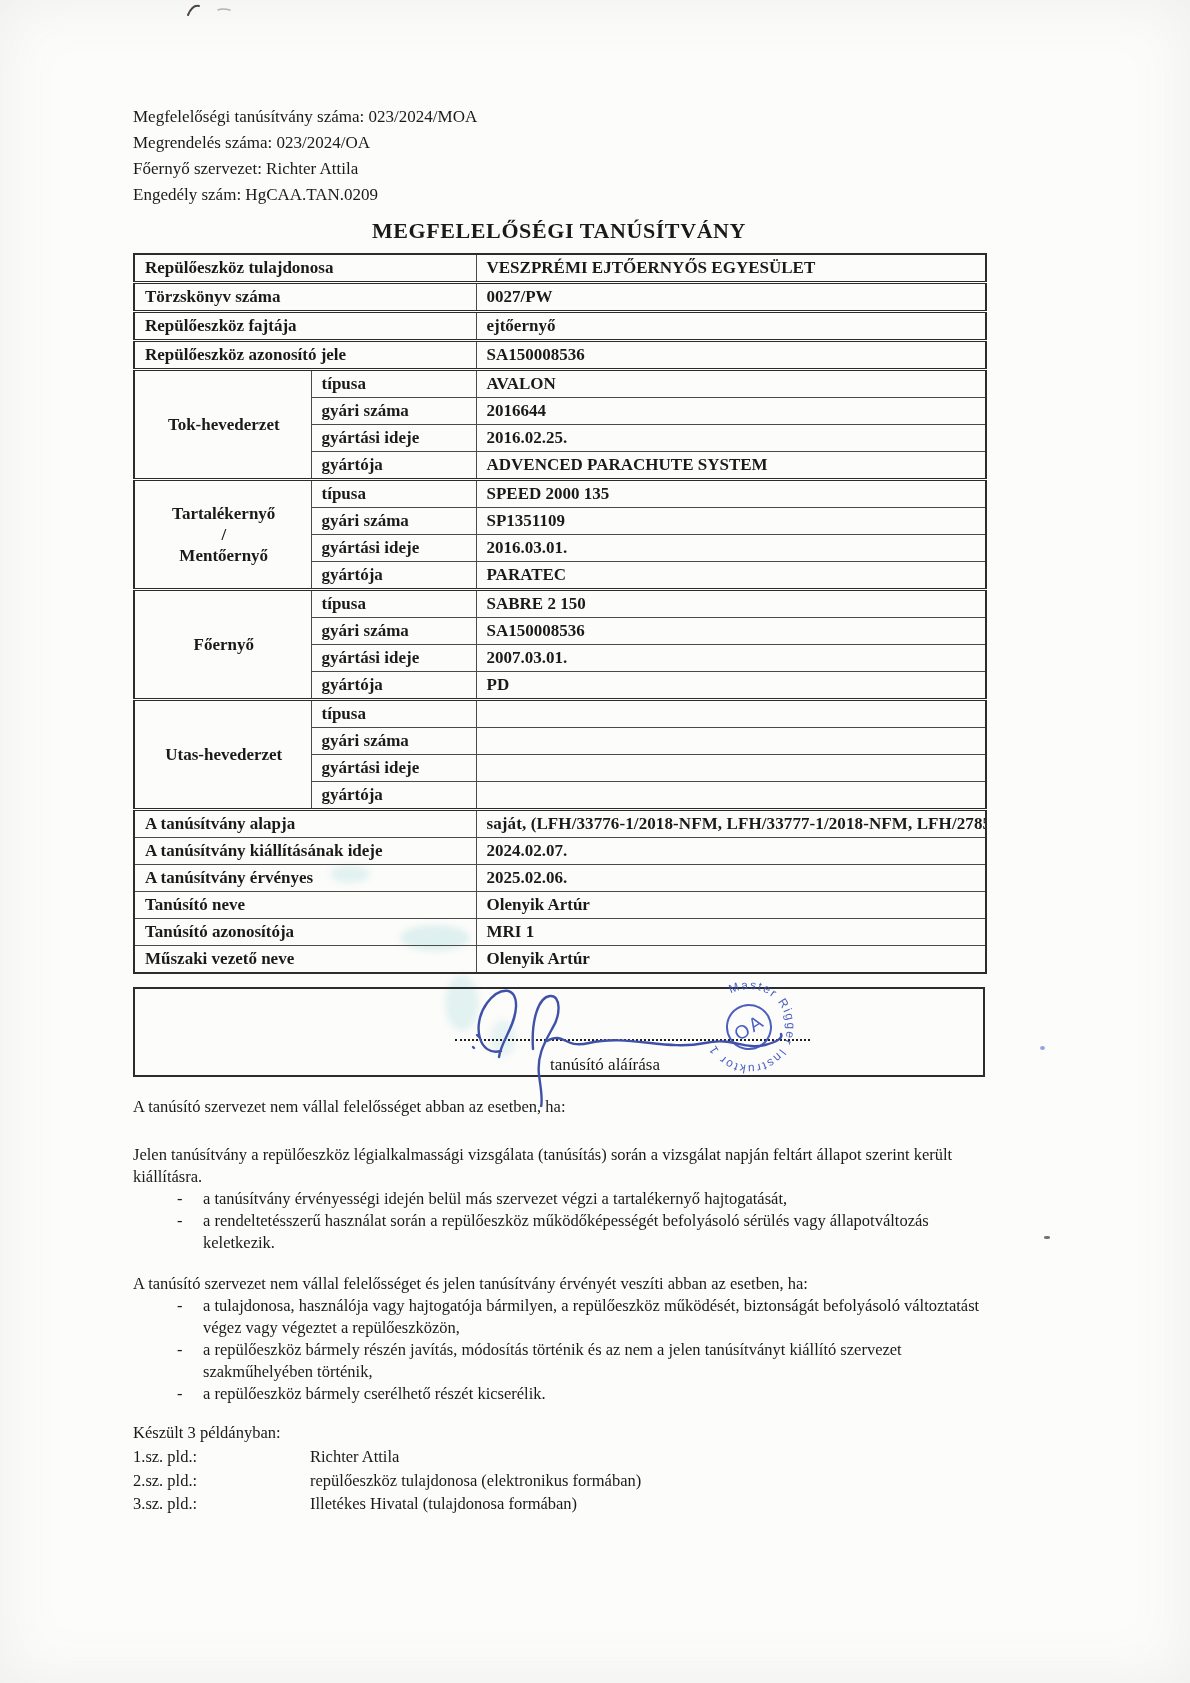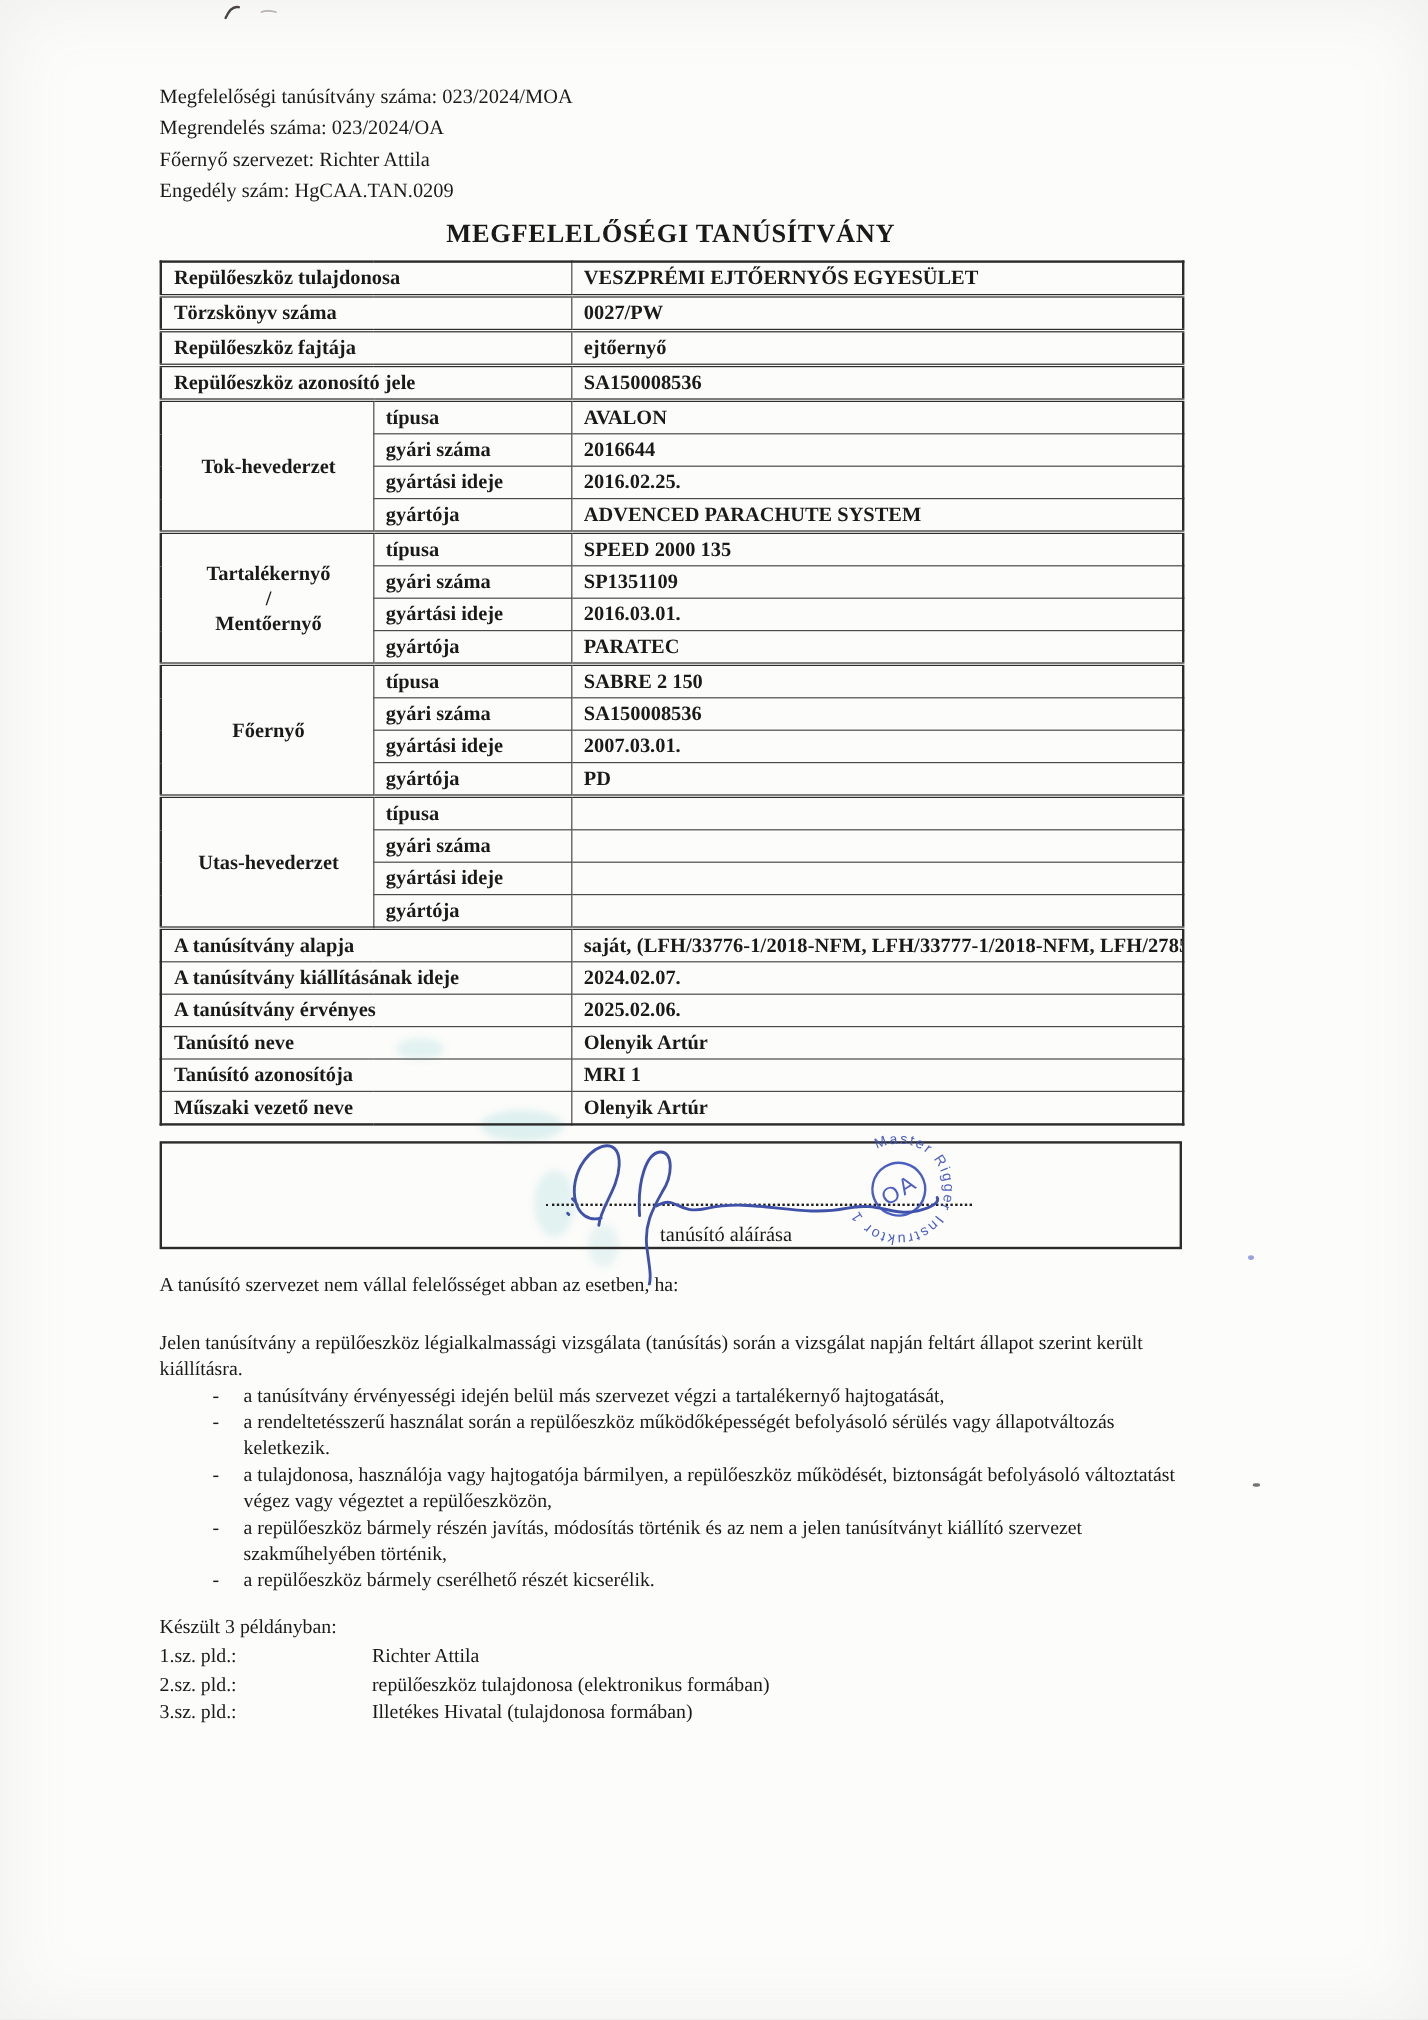--- a/index.html
+++ b/index.html
@@ -10,21 +10,21 @@
     margin:0 auto;
     background:#fcfcfa;
     font-family:"Liberation Serif","DejaVu Serif",serif;
     color:#1a1a1a;
     overflow:hidden;
     box-shadow: inset 0 0 60px rgba(120,120,115,0.10);
   }
   .content { position:absolute; left:133px; top:0; width:852px; }
 
   
-  .hdr { padding-top:68px; }
+  .hdr { padding-top:104px; }
   .hdr-line { font-size:17px; line-height:26px; white-space:nowrap; }
 
   
   .title {
     margin-top:10px;
     text-align:center;
     font-size:22px; font-weight:bold;
     letter-spacing:0.6px;
   }
 
@@ -282,20 +282,21 @@
     <div class="para p1">Jelen tanúsítvány a repülőeszköz légialkalmassági vizsgálata (tanúsítás) során a vizsgálat napján feltárt állapot szerint került kiállításra.</div>
     <div class="para bullet">
       <span class="dash">-</span>
       <span class="btext">a tanúsítvány érvényességi idején belül más szervezet végzi a tartalékernyő hajtogatását,</span>
     </div>
     <div class="para bullet">
       <span class="dash">-</span>
       <span class="btext">a rendeltetésszerű használat során a repülőeszköz működőképességét befolyásoló sérülés vagy állapotváltozás keletkezik.</span>
     </div>
 
+    <div class="para phead">A tanúsító szervezet nem vállal felelősséget és jelen tanúsítvány érvényét veszíti abban az esetben, ha:</div>
     <div class="para bullet">
       <span class="dash">-</span>
       <span class="btext">a tulajdonosa, használója vagy hajtogatója bármilyen, a repülőeszköz működését, biztonságát befolyásoló változtatást végez vagy végeztet a repülőeszközön,</span>
     </div>
     <div class="para bullet">
       <span class="dash">-</span>
       <span class="btext">a repülőeszköz bármely részén javítás, módosítás történik és az nem a jelen tanúsítványt kiállító szervezet szakműhelyében történik,</span>
     </div>
     <div class="para bullet">
       <span class="dash">-</span>

